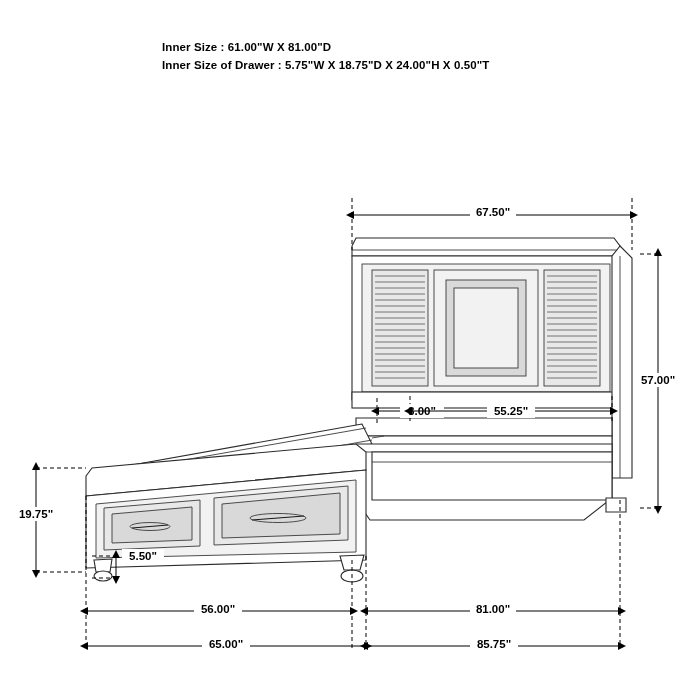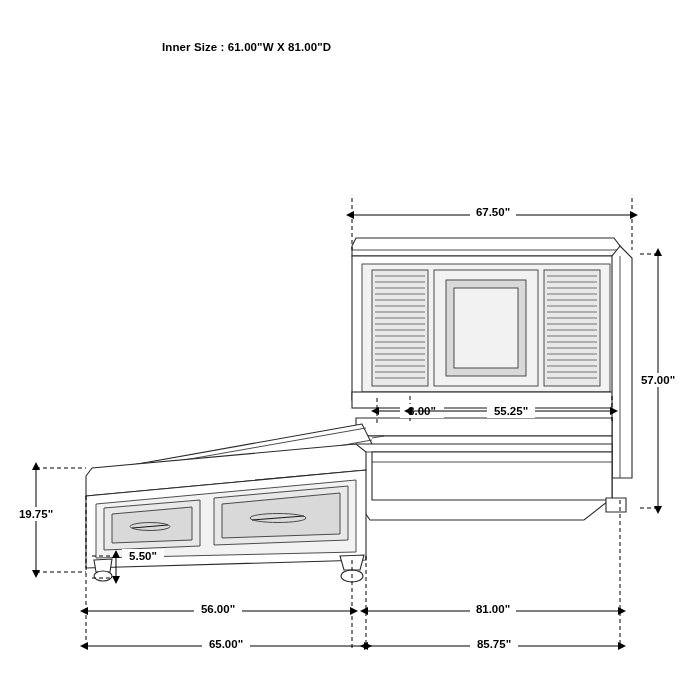--- a/index.html
+++ b/index.html
@@ -54,20 +54,21 @@
   .dark { fill: #d9d9d9; stroke: #3a3a3a; stroke-width: 0.9; }
   .louver { stroke: #555; stroke-width: 0.8; fill: none; }
 </style>
 </head>
 <body>
 
 <div id="stage">
 
   <div class="notes">
     <div>Inner Size : 61.00"W X 81.00"D</div>
+    <div>Inner Size of Drawer : 5.75"W X 18.75"D X 24.00"H X 0.50"T</div>
   </div>
 
   <svg class="diagram" viewBox="0 0 700 700">
     <defs>
       <marker id="arrL" markerWidth="9" markerHeight="8" refX="8" refY="4" orient="auto" markerUnits="userSpaceOnUse">
         <path d="M8,0 L0,4 L8,8 z" fill="#000"></path>
       </marker>
       <marker id="arrR" markerWidth="9" markerHeight="8" refX="1" refY="4" orient="auto" markerUnits="userSpaceOnUse">
         <path d="M1,0 L9,4 L1,8 z" fill="#000"></path>
       </marker>

